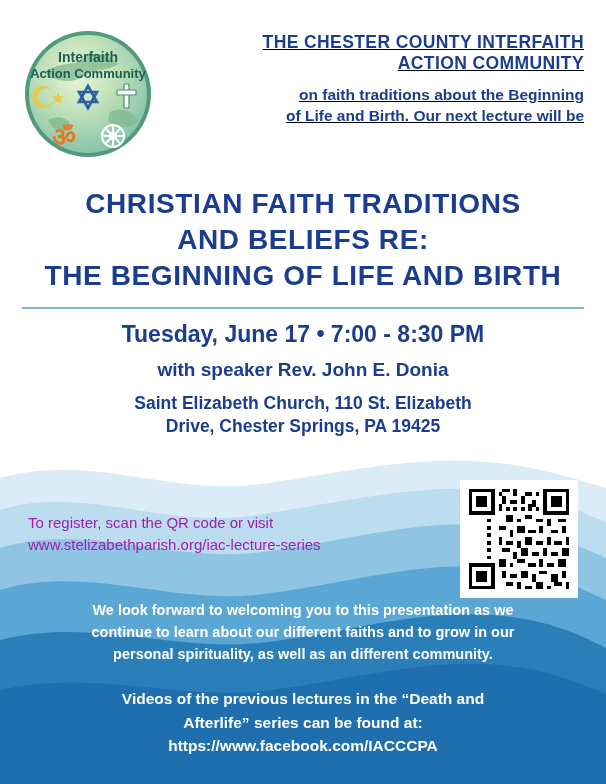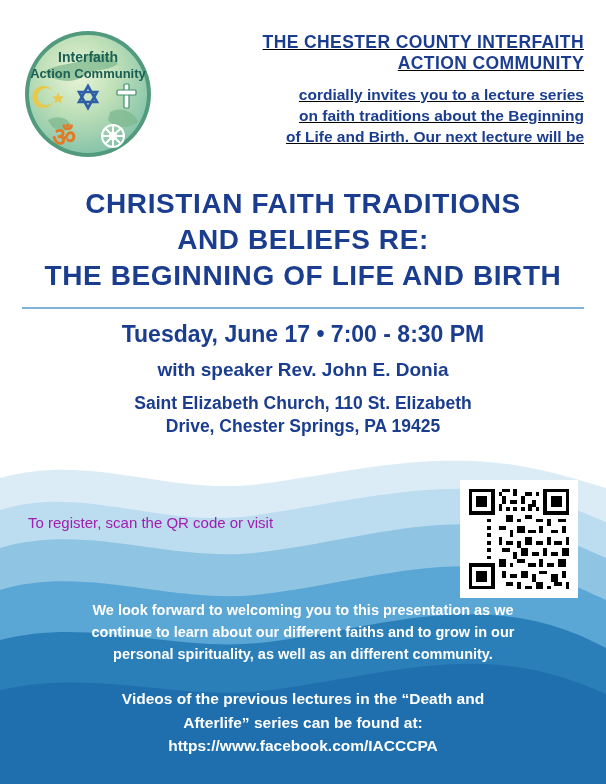--- a/index.html
+++ b/index.html
@@ -249,21 +249,20 @@
         </g>
       </svg>
     </div>
 
     <div class="header-text">
       <div class="org-name">
         <div>THE CHESTER COUNTY INTERFAITH</div>
         <div>ACTION COMMUNITY</div>
       </div>
       <div class="invite-line">
-        <div>cordially invites you to a lecture series</div>
         <div>on faith traditions about the Beginning</div>
         <div>of Life and Birth. Our next lecture will be</div>
       </div>
     </div>
   </div>
 
   <div class="title-block">
     <div class="title-line">CHRISTIAN FAITH TRADITIONS</div>
     <div class="title-line">AND BELIEFS RE:</div>
     <div class="title-line">THE BEGINNING OF LIFE AND BIRTH</div>
@@ -276,20 +275,21 @@
     <div class="detail-speaker">with speaker Rev. John E. Donia</div>
     <div class="detail-address">
       <div>Saint Elizabeth Church, 110 St. Elizabeth</div>
       <div>Drive, Chester Springs, PA 19425</div>
     </div>
   </div>
 
   <div class="register-row">
     <div class="register-text">
       <div>To register, scan the QR code or visit</div>
+      <div>www.stelizabethparish.org/iac-lecture-series</div>
     </div>
     <div class="qr-wrap">
       <svg class="qr" viewBox="0 0 29 29" shape-rendering="crispEdges">
         <rect x="0" y="0" width="29" height="29" fill="#ffffff"></rect>
         <g fill="#000000">
 
           <rect x="1" y="1" width="7" height="1"></rect>
             <rect x="1" y="7" width="7" height="1"></rect>
           <rect x="1" y="1" width="1" height="7"></rect>
             <rect x="7" y="1" width="1" height="7"></rect>

